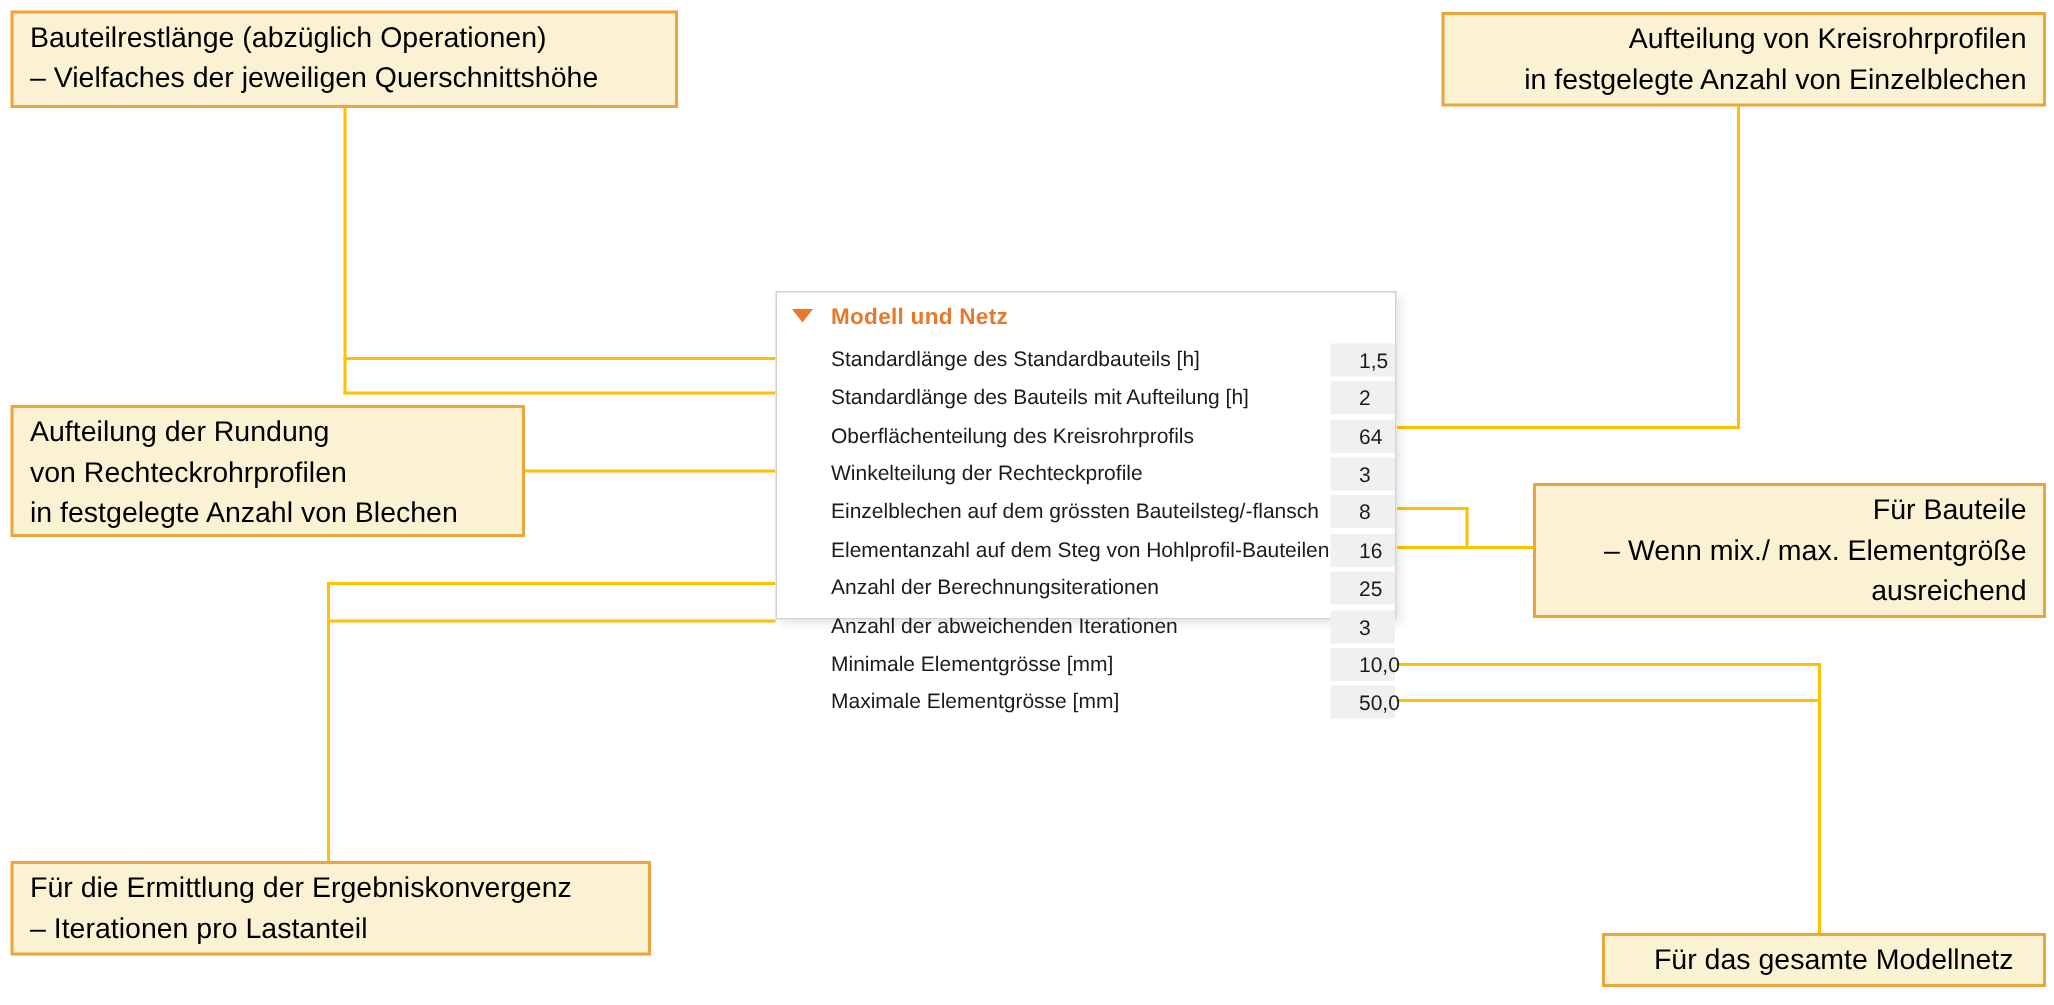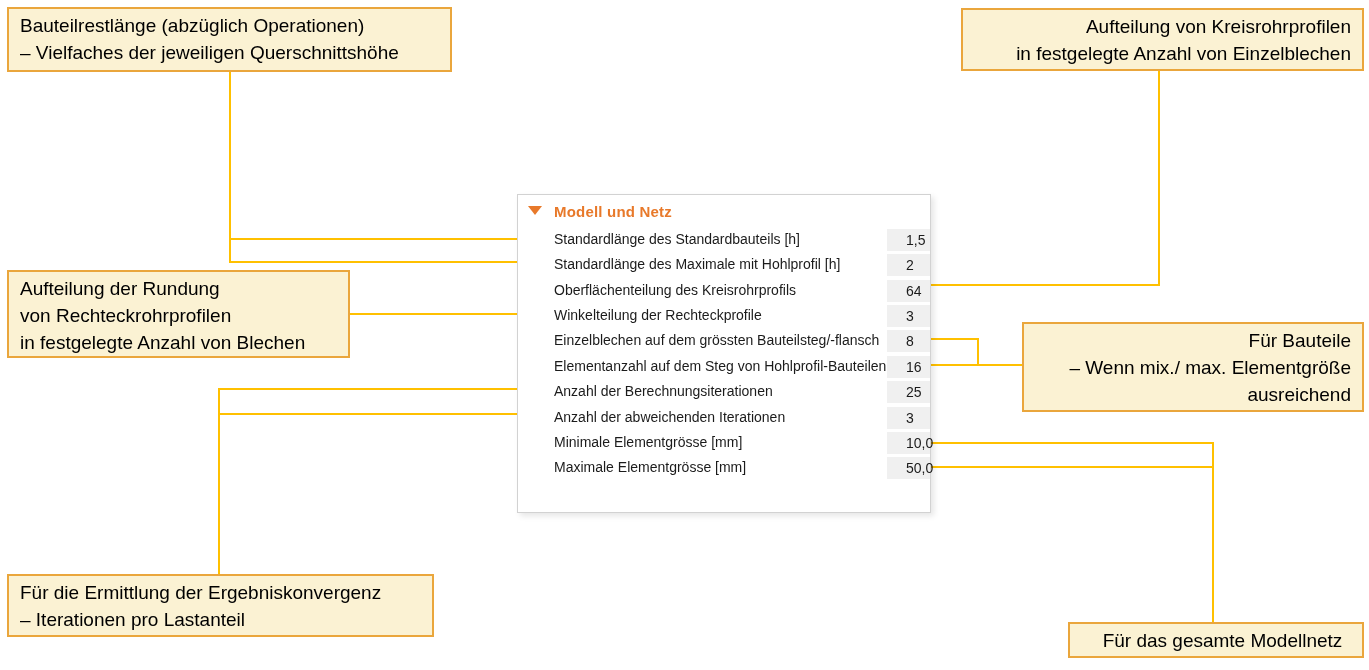--- a/index.html
+++ b/index.html
@@ -13,21 +13,21 @@
     background:#fbf2d3;border:2px solid #eaa63c;
     color:#000;font-size:19px;line-height:27px;
     padding:3px 11px;
   }
   .callout.align-right{text-align:right;}
   .callout.align-center{text-align:center;padding-left:24px;}
   
   .line{position:absolute;background:#ffc000;}
   
   .panel{
-    position:absolute;left:517px;top:194px;width:414px;height:319px;
+    position:absolute;left:517px;top:194px;width:414px;height:219px;
     box-sizing:border-box;background:#ffffff;border:1px solid #d2d2d2;
     box-shadow:3px 3px 6px rgba(0,0,0,0.10);
   }
   .panel-header{
     position:absolute;top:8px;left:0;right:0;height:20px;
   }
   .tri{
     position:absolute;left:10px;top:3px;width:0;height:0;
     border-left:7px solid transparent;border-right:7px solid transparent;
     border-top:9px solid #e8792a;
@@ -110,21 +110,21 @@
     <div class="panel-header">
       <div class="tri"></div>
       <div class="panel-title">Modell und Netz</div>
     </div>
 
     <div class="row" style="top:34px">
       <span class="lbl">Standardlänge des Standardbauteils [h]</span>
       <span class="val">1,5</span>
     </div>
     <div class="row" style="top:59.4px">
-      <span class="lbl">Standardlänge des Maximale mit Hohlprofil [h]</span>
+      <span class="lbl">Standardlänge des Bauteils mit Aufteilung [h]</span>
       <span class="val">2</span>
     </div>
     <div class="row" style="top:84.7px">
       <span class="lbl">Oberflächenteilung des Kreisrohrprofils</span>
       <span class="val">64</span>
     </div>
     <div class="row" style="top:110.1px">
       <span class="lbl">Winkelteilung der Rechteckprofile</span>
       <span class="val">3</span>
     </div>

